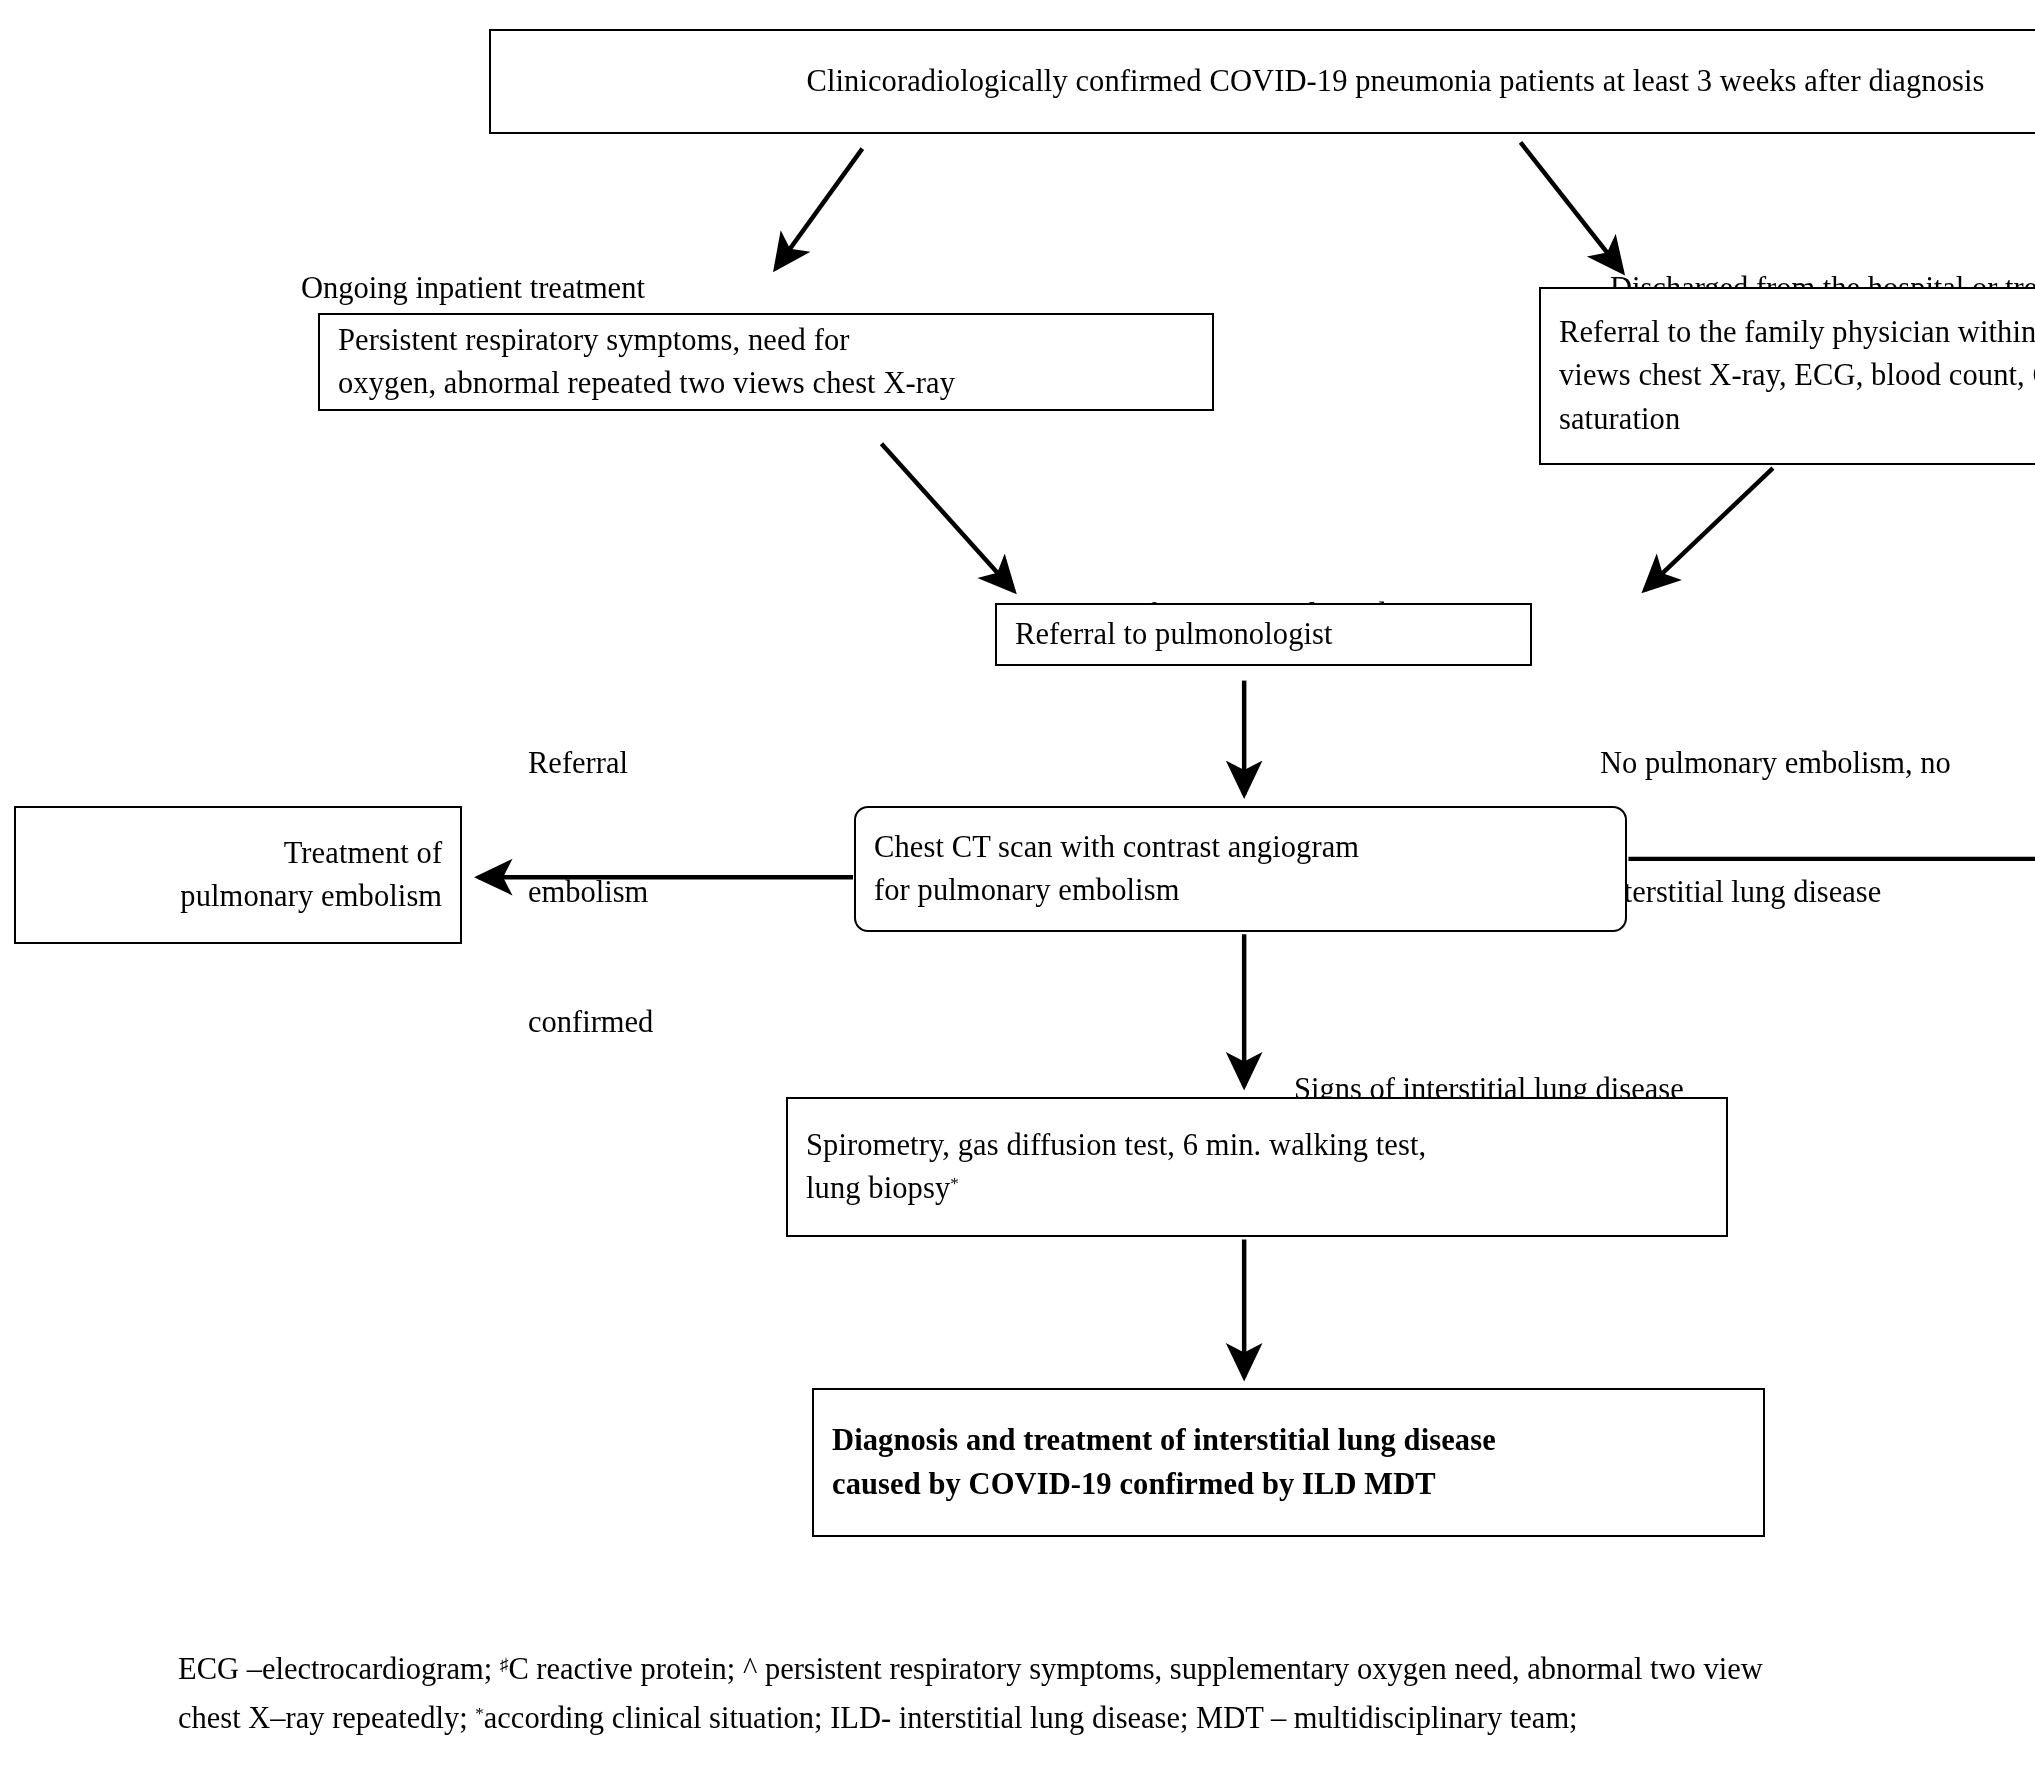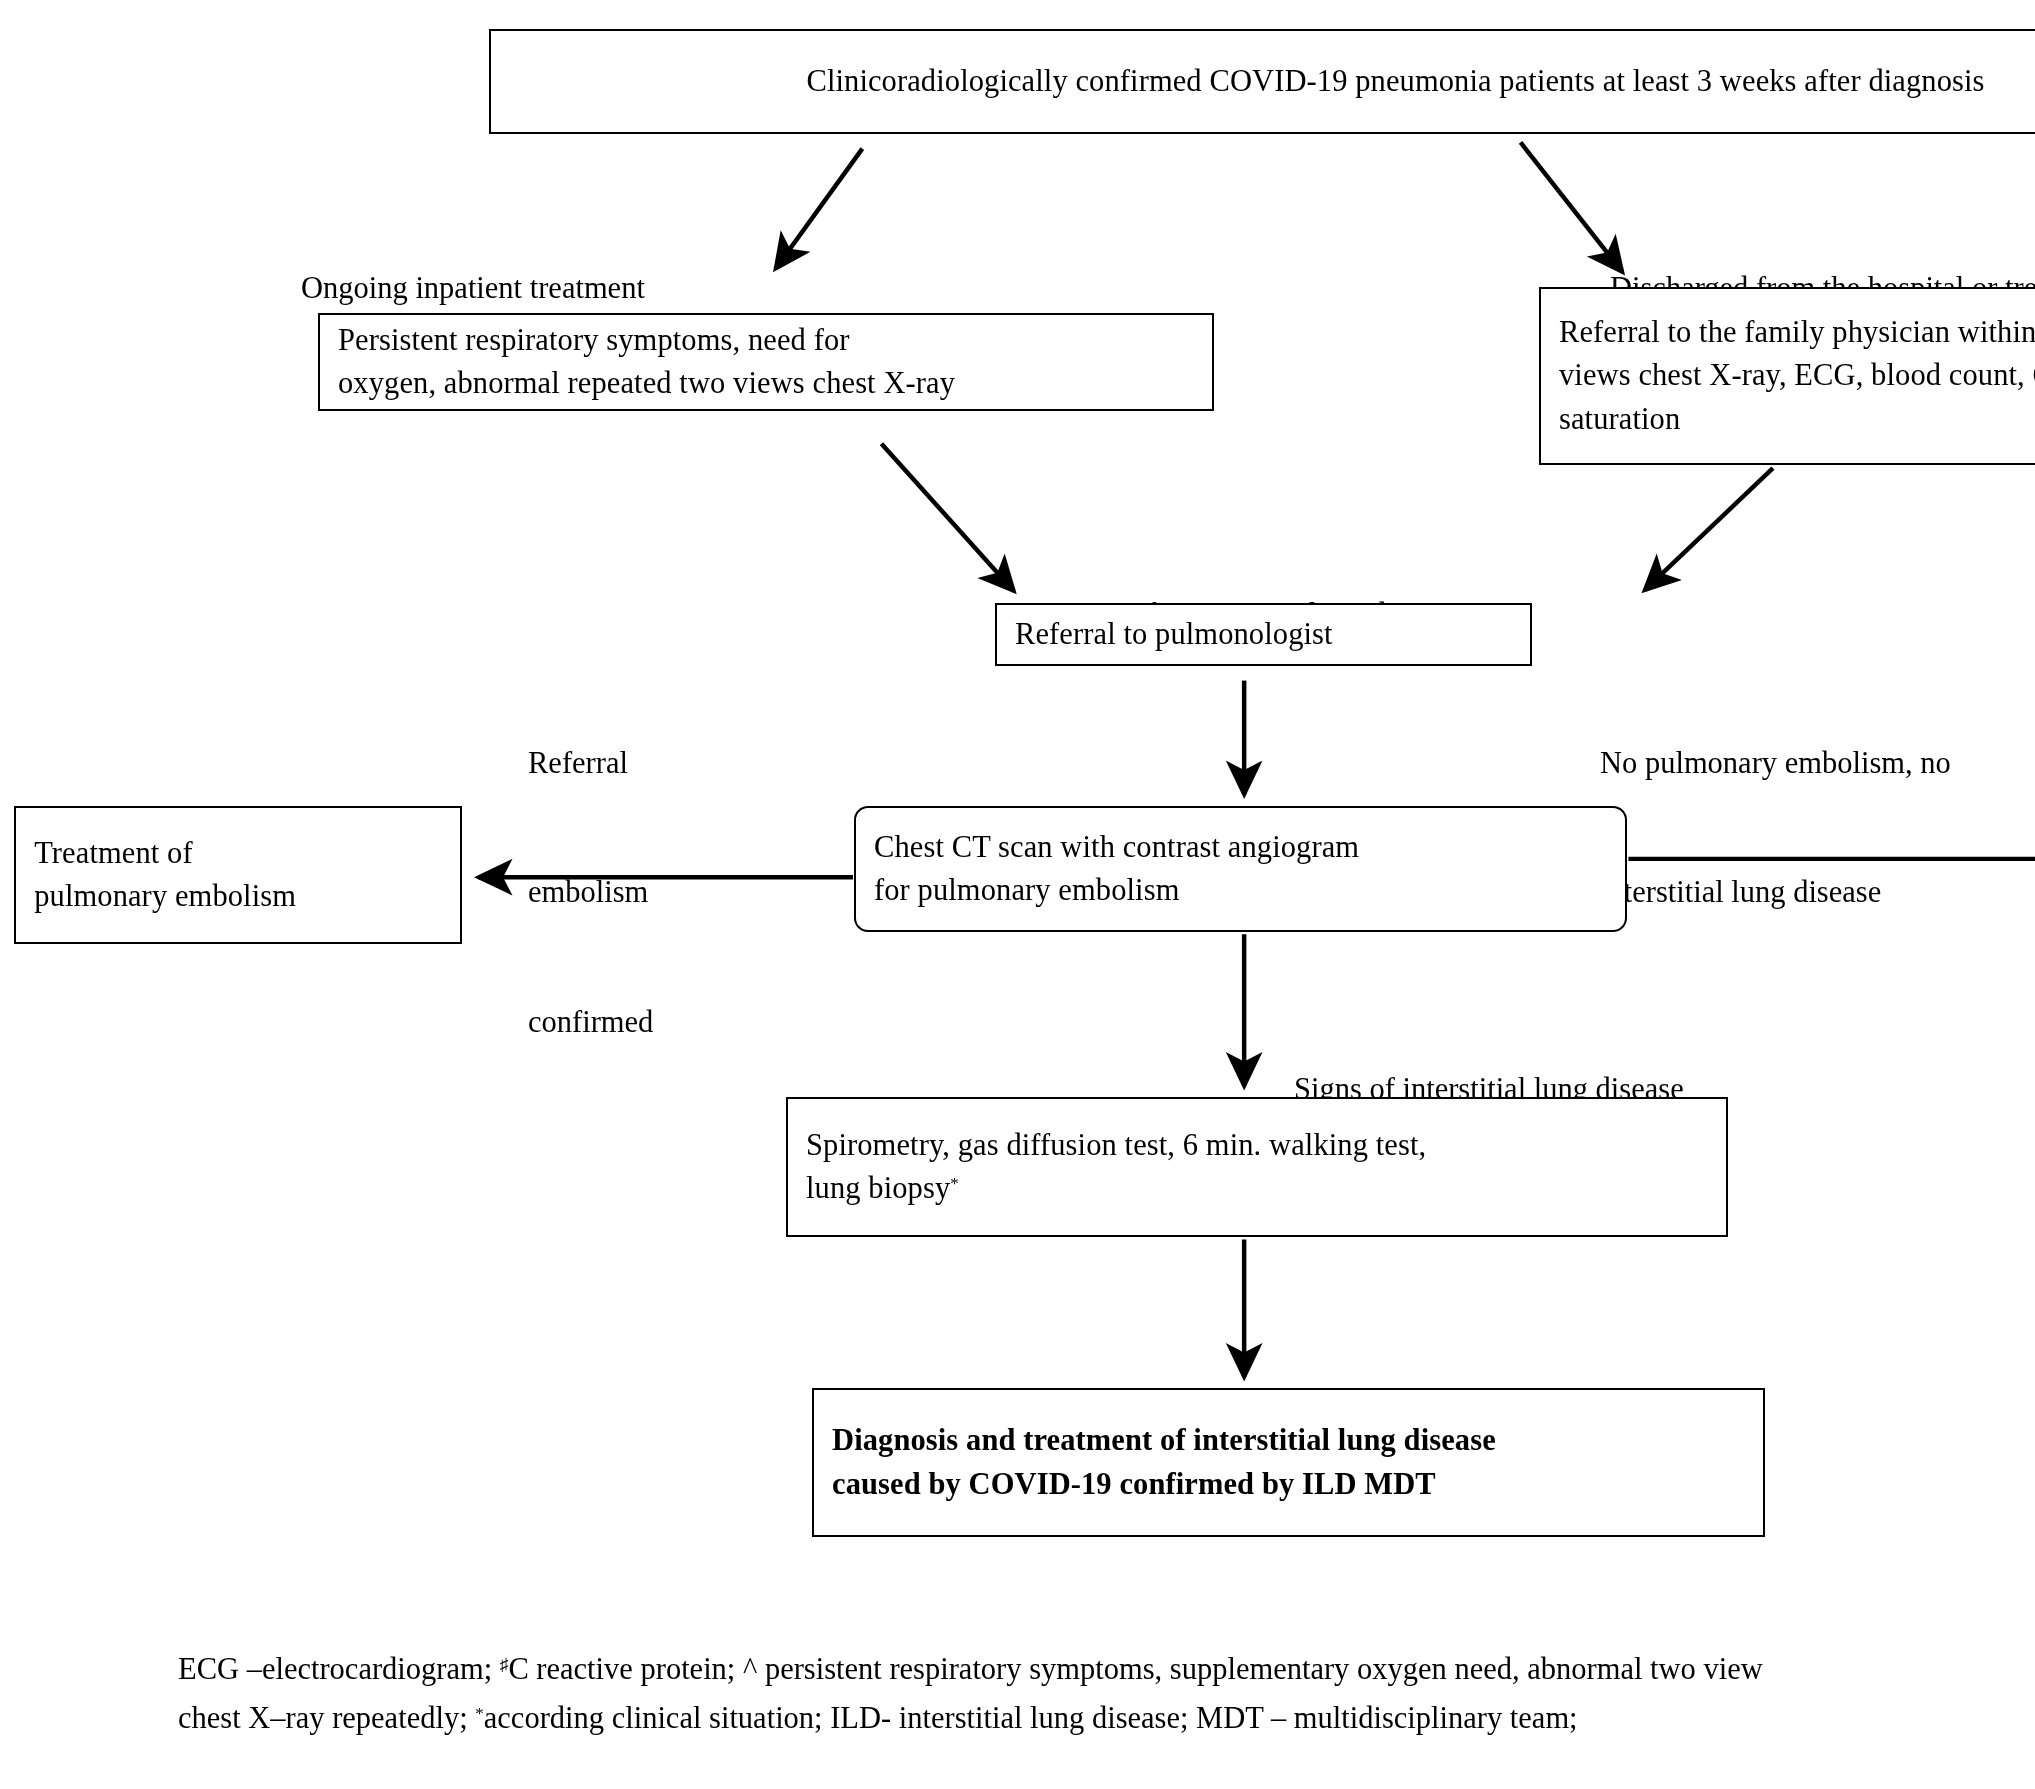--- a/index.html
+++ b/index.html
@@ -155,21 +155,21 @@
     <span class="ln">Referral</span>
     <span class="ln">embolism</span>
     <span class="ln">confirmed</span>
   </div>
 
   <div class="edge-label" style="left:1600px; top:655px;">
     <span class="ln">No pulmonary embolism, no</span>
     <span class="ln">interstitial lung disease</span>
   </div>
 
-  <div class="node pad" style="left:14.2px; top:806px; width:448px; height:138px;">
+  <div class="node pad" style="left:14.2px; top:806px; width:448px; height:138px;text-align:right;">
     <span class="ln">Treatment of</span>
     <span class="ln">pulmonary embolism</span>
   </div>
 
   <div class="node pad" style="left:854px; top:806px; width:773px; height:126px;border-radius:14px;">
     <span class="ln">Chest CT scan with contrast angiogram</span>
     <span class="ln">for pulmonary embolism</span>
   </div>
 
   <div class="edge-label" style="left:1294px; top:981px;">

